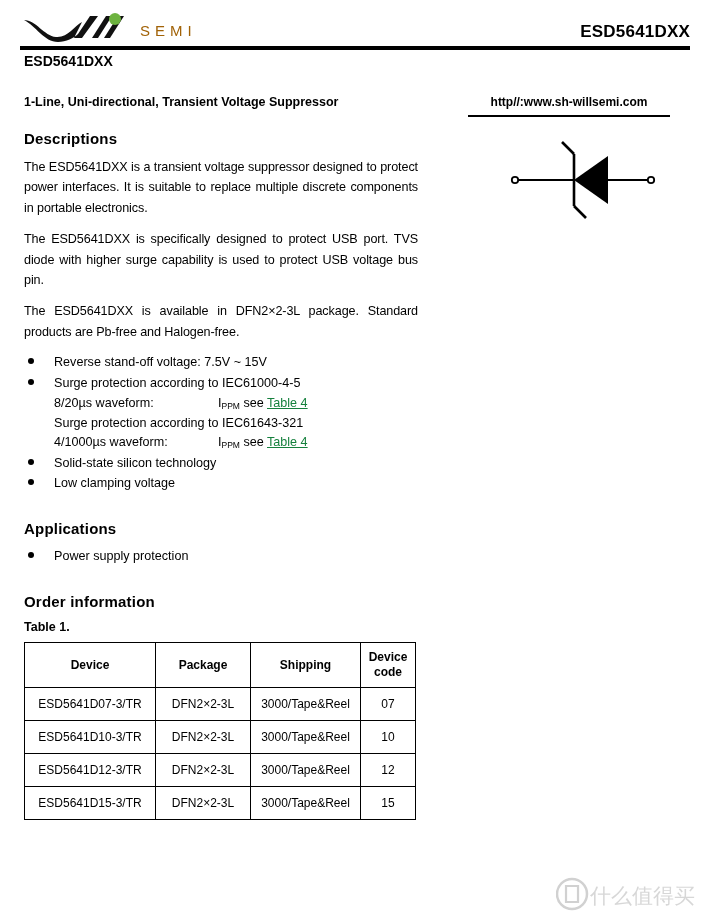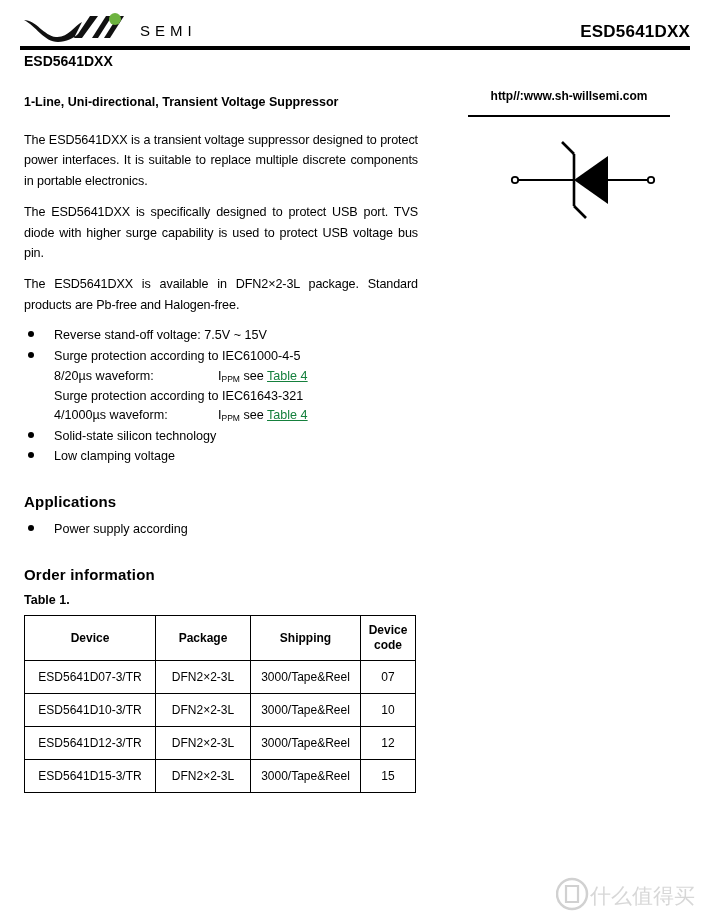--- a/index.html
+++ b/index.html
@@ -9,37 +9,37 @@
     font-family:"Liberation Sans","DejaVu Sans",sans-serif;
     color:#000000;
   }
   .page{position:absolute;inset:0;}
 
   
   .logo-wrap{position:absolute;left:22px;top:12px;width:210px;height:34px;}
   .logo-wrap svg{display:block;}
   .semi-text{
     position:absolute;left:140px;top:22px;
-    font-size:15px;letter-spacing:5px;color:#000000;font-weight:400;
+    font-size:15px;letter-spacing:5px;color:#a16207;font-weight:400;
   }
   .header-part{
     position:absolute;right:18px;top:22px;
     font-size:17px;font-weight:bold;letter-spacing:.2px;
   }
   .header-rule{
     position:absolute;left:20px;top:46px;width:670px;height:4px;background:#000;
   }
   .doc-title{
     position:absolute;left:24px;top:53px;font-size:14px;font-weight:bold;
   }
   .subtitle{
     position:absolute;left:24px;top:95px;font-size:12.5px;font-weight:bold;
   }
   .url{
-    position:absolute;left:468px;top:89px;width:202px;text-align:center;
+    position:absolute;left:468px;top:95px;width:202px;text-align:center;
     font-size:12px;font-weight:bold;
   }
   .url-rule{position:absolute;left:468px;top:115px;width:202px;height:1.6px;background:#000;}
 
   
   .left{position:absolute;left:24px;top:130px;width:394px;}
   h2.sec{
     font-size:15px;font-weight:bold;margin:0 0 10px 0;letter-spacing:.2px;
   }
   .para{
@@ -97,20 +97,21 @@
   <div class="semi-text">SEMI</div>
   <div class="header-part">ESD5641DXX</div>
   <div class="header-rule"></div>
   <div class="doc-title">ESD5641DXX</div>
   <div class="subtitle">1-Line, Uni-directional, Transient Voltage Suppressor</div>
   <div class="url">http//:www.sh-willsemi.com</div>
   <div class="url-rule"></div>
 
   <div class="left">
 
+    <h2 class="sec">Descriptions</h2>
     <p class="para">The ESD5641DXX is a transient voltage suppressor designed to protect power interfaces. It is suitable to replace multiple discrete components in portable electronics.</p>
     <p class="para">The ESD5641DXX is specifically designed to protect USB port. TVS diode with higher surge capability is used to protect USB voltage bus pin.</p>
     <p class="para">The ESD5641DXX is available in DFN2×2-3L package. Standard products are Pb-free and Halogen-free.</p>
 
     <ul class="feat">
       <li>
         <span class="dot"></span>
         <span>Reverse stand-off voltage:   7.5V ~ 15V</span>
       </li>
       <li>
@@ -139,21 +140,21 @@
       <li>
         <span class="dot"></span>
         <span>Low clamping voltage</span>
       </li>
     </ul>
 
     <h2 class="sec" style="margin-top:26px;">Applications</h2>
     <ul class="feat">
       <li>
         <span class="dot"></span>
-        <span>Power supply according</span>
+        <span>Power supply protection</span>
       </li>
     </ul>
 
     <h2 class="sec" style="margin-top:27px;">Order information</h2>
     <p class="tbl-cap">Table 1.</p>
 
     <table class="order">
       <colgroup>
           <col class="c1">
           <col class="c2">

